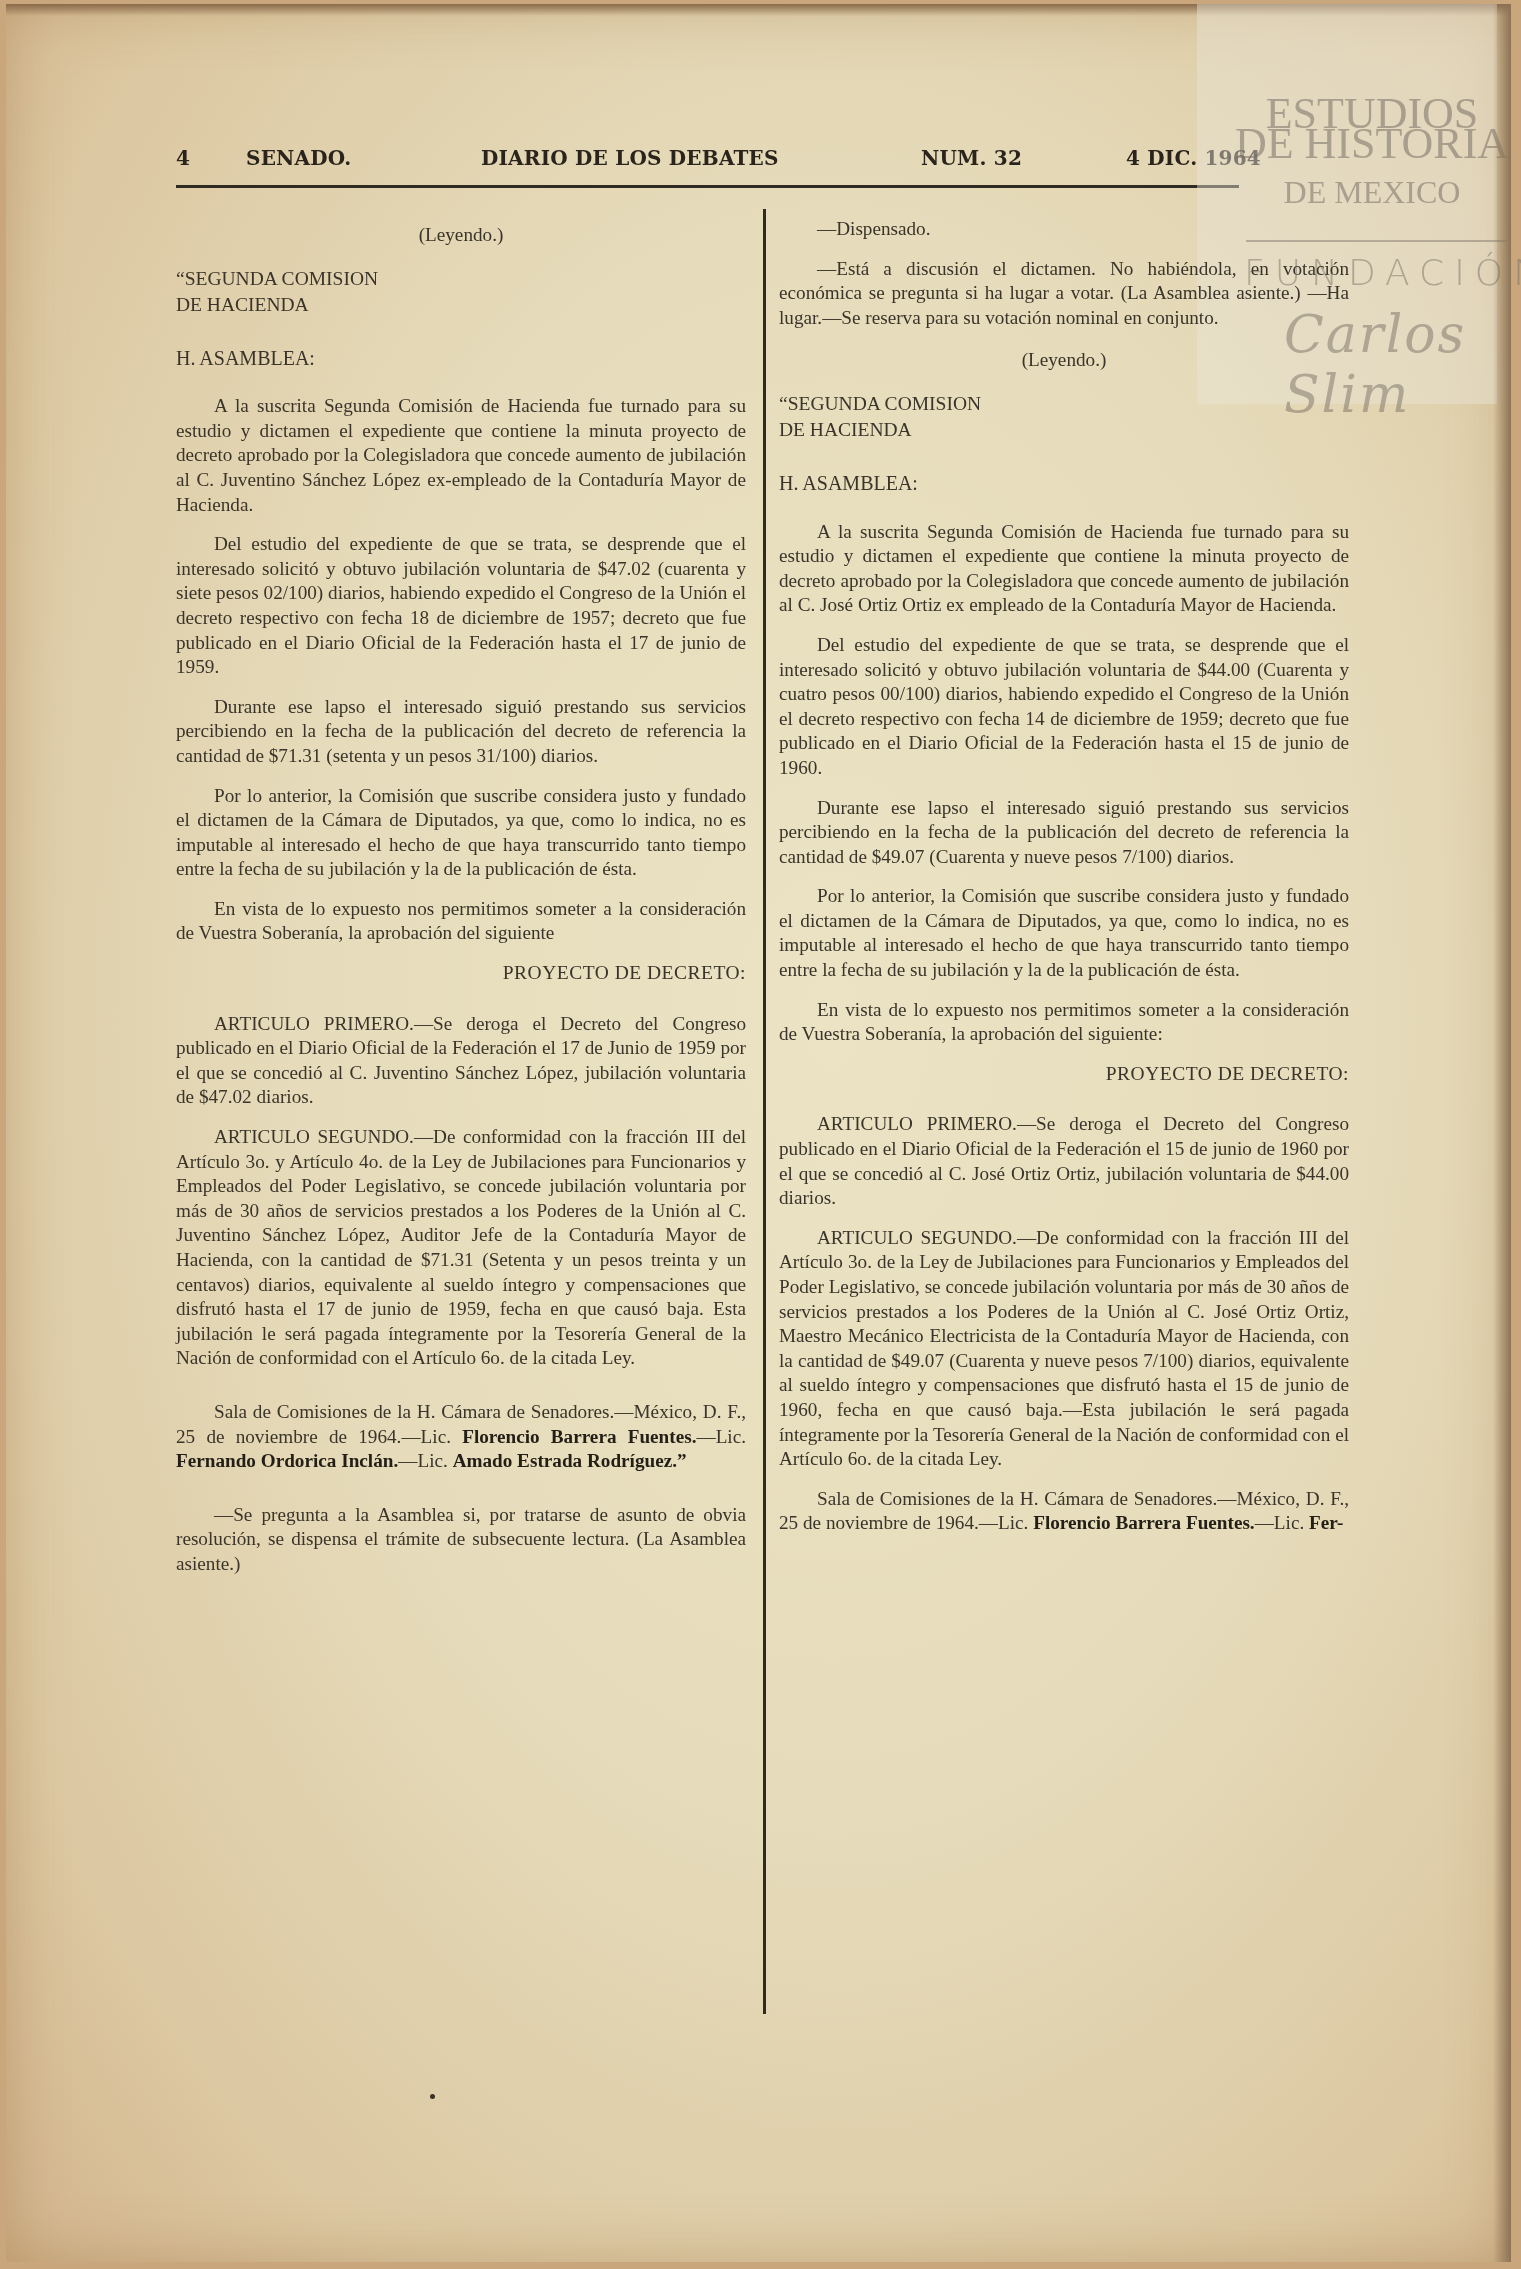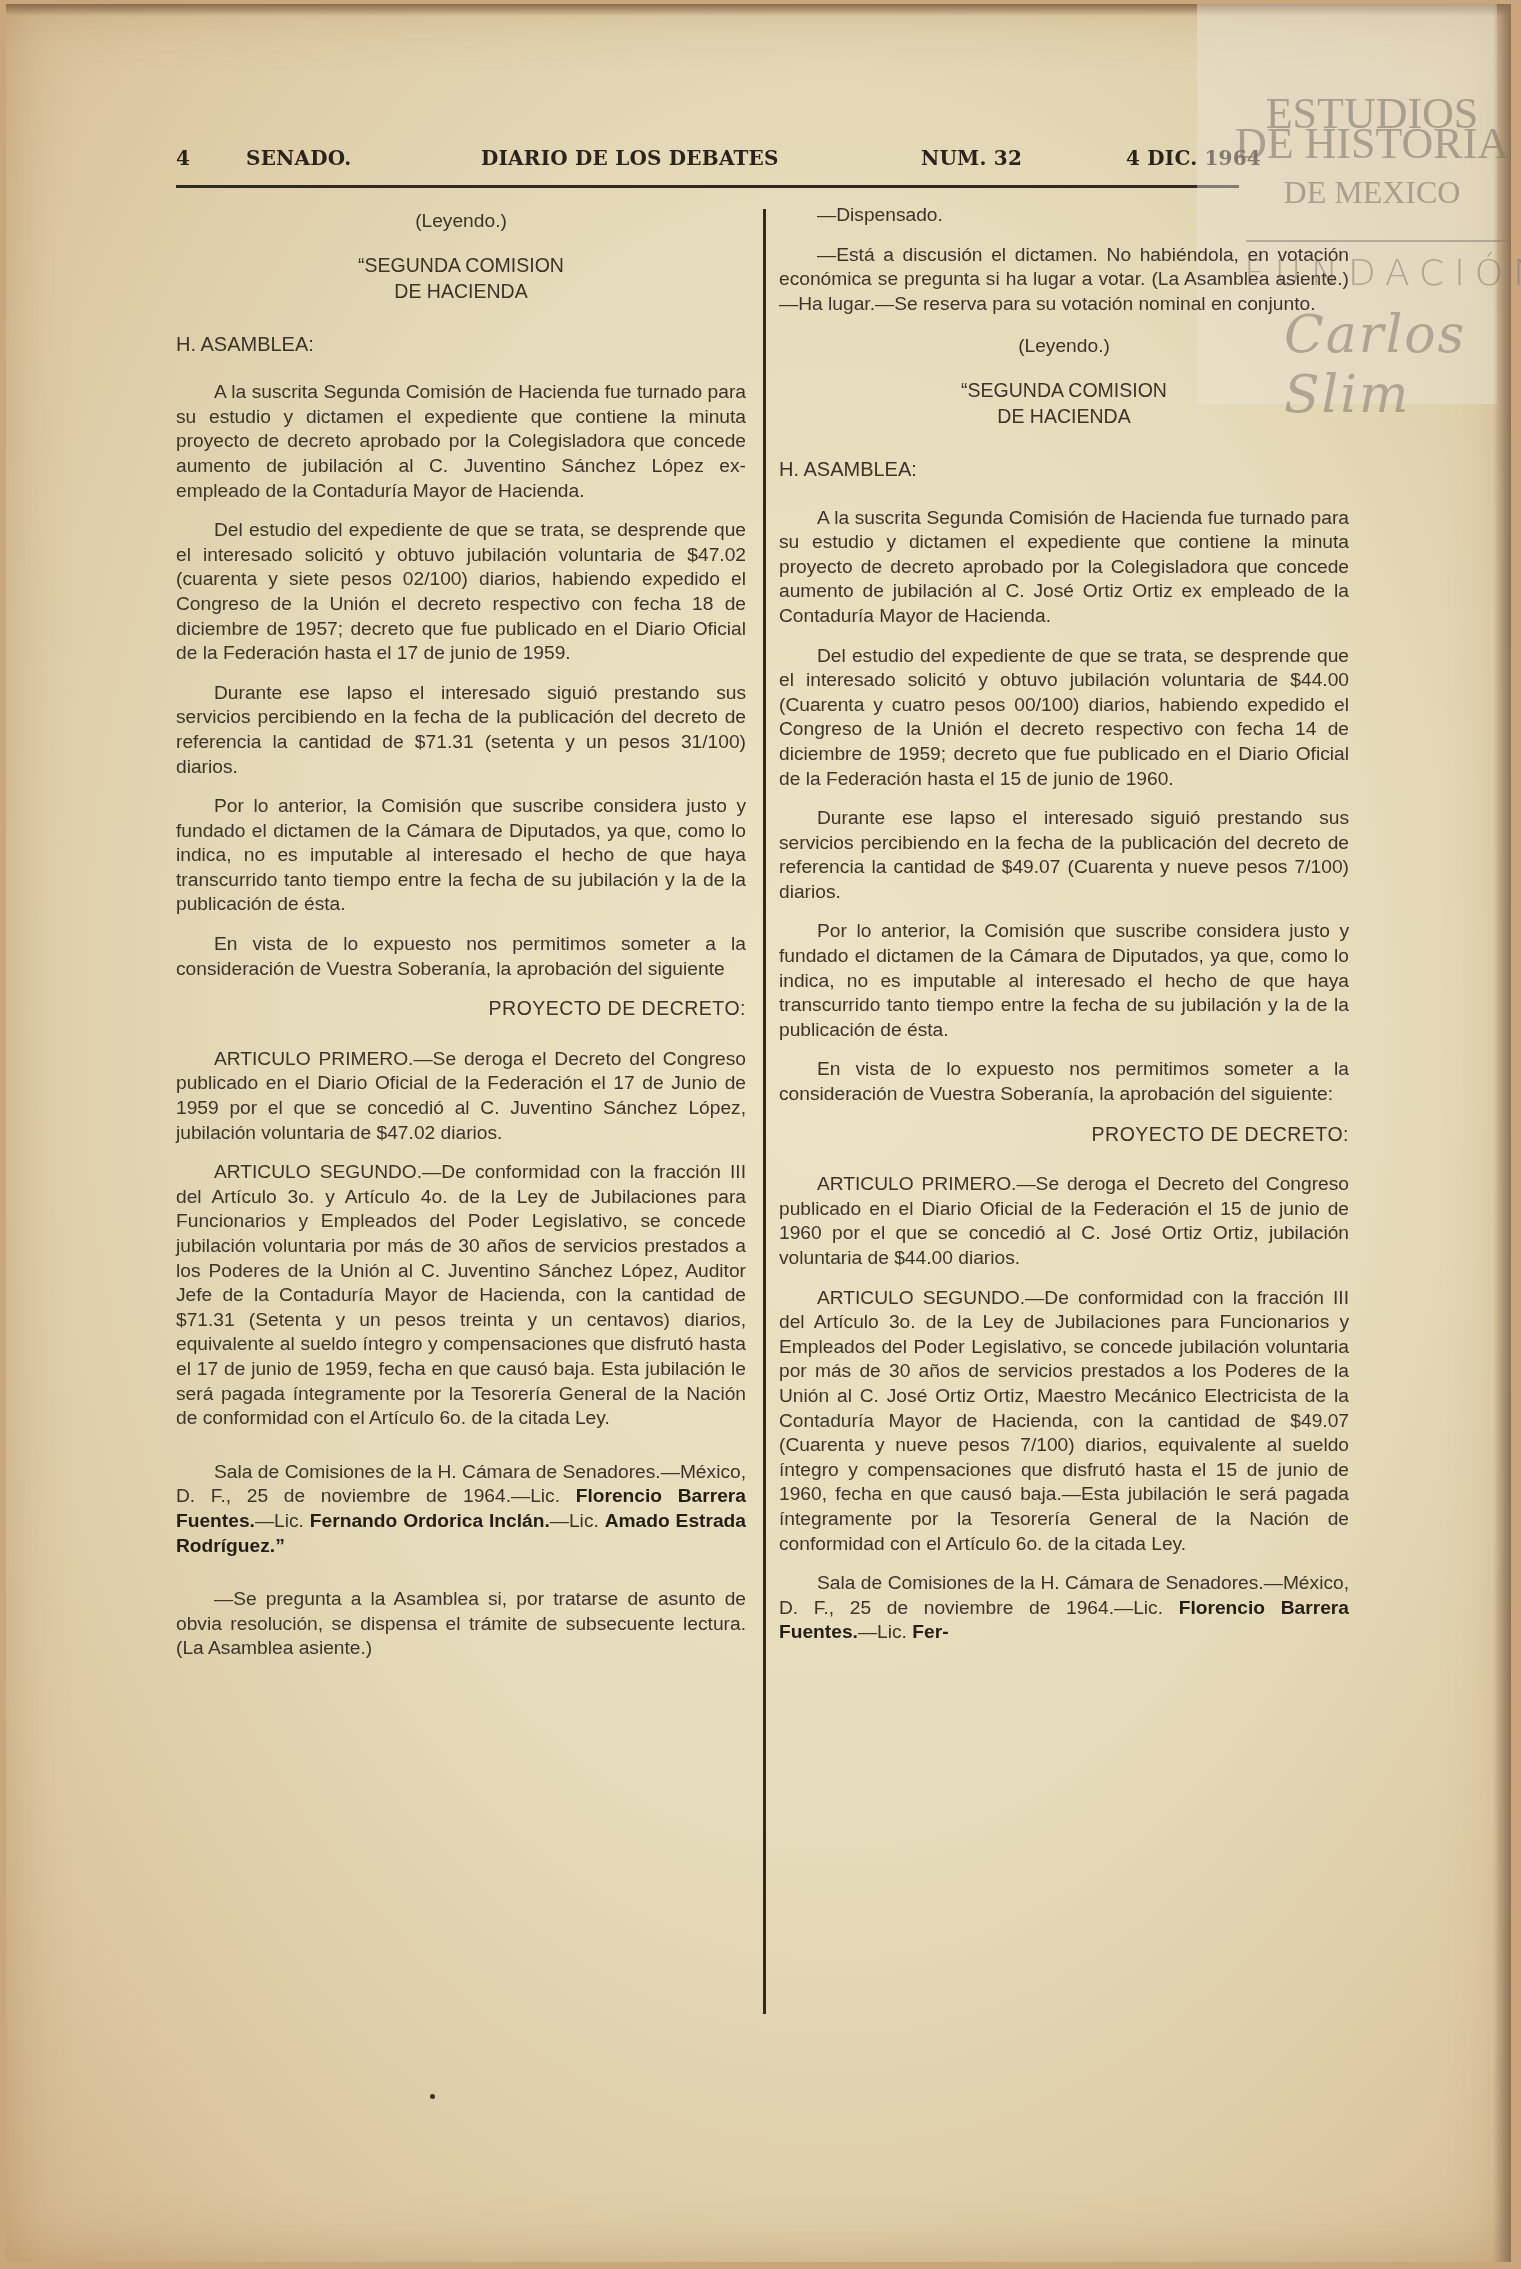--- a/index.html
+++ b/index.html
@@ -31,29 +31,29 @@
   .header span { position: absolute; top: 0; white-space: nowrap; }
   .header-rule {
     position: absolute; left: 170px; top: 181px; width: 1063px; height: 3px;
     background: #2f2a22;
   }
   .col-divider {
     position: absolute; left: 757px; top: 205px; width: 3px; height: 1805px;
     background: #2f2a22;
   }
   .col {
-    position: absolute; top: 199px; width: 570px;
-    font-family: Liberation Sans, sans-serif; font-size: 19.2px; line-height: 24.6px;
+    position: absolute; top: 213px; width: 570px;
+    font-family: Liberation Serif, serif; font-size: 19.2px; line-height: 24.6px;
     color: #3a342a; text-align: justify;
   }
   .col.left { left: 170px; }
   .col.right { left: 773px; }
   .col p { margin: 0 0 15px 0; text-indent: 38px; hyphens: manual; }
   .col .center { text-align: center; text-indent: 0; margin: 6px 0 18px 0; }
-  .col .rightal { text-align: center; text-indent: 0; margin: 0 0 28px 0; line-height: 26px; font-size: 19.5px; }
+  .col .rightal { text-align: left; text-indent: 0; margin: 0 0 28px 0; line-height: 26px; font-size: 19.5px; }
   .col .assembly { text-indent: 0; margin: 0 0 24px 0; font-size: 20px; }
   .col .heading { text-align: right; text-indent: 0; margin: 12px 0 26px 0; font-size: 19.5px; letter-spacing: 0.5px; }
   .col b { font-weight: bold; color: #231e16; }
   .spacer { height: 14px; }
   .watermark {
     position: absolute; right: 14px; top: 0; width: 300px; height: 400px;
     background: rgba(232,228,214,0.45);
   }
   .wm-line {
     position: absolute; font-family: "Liberation Serif", serif; color: rgba(120,112,100,0.55);

